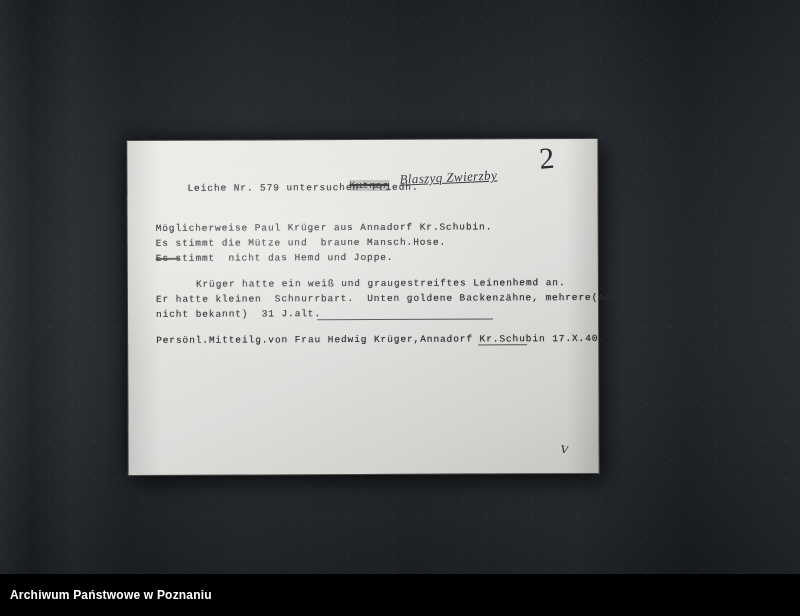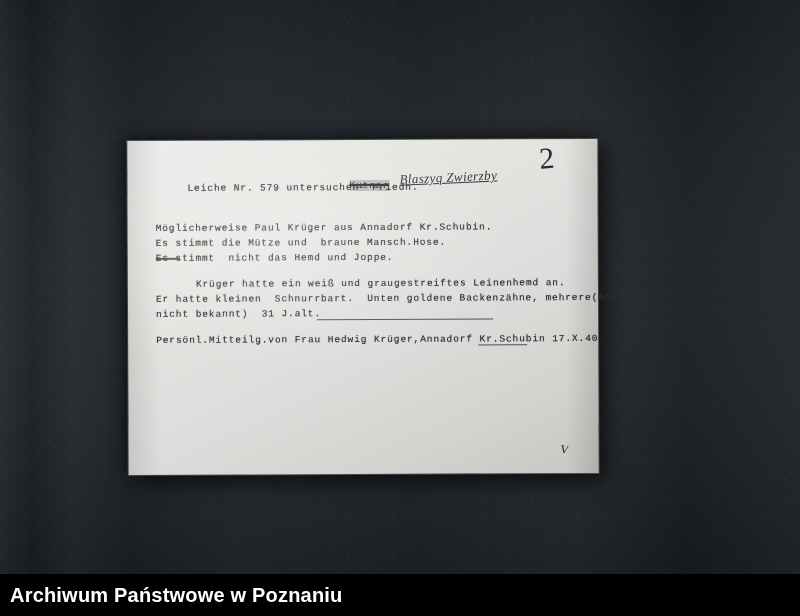--- a/index.html
+++ b/index.html
@@ -179,21 +179,21 @@
     bottom: 0;
     width: 800px;
     height: 42px;
     background: #000;
     display: flex;
     align-items: center;
   }
   .footer-text {
     color: #ffffff;
     font-family: "Liberation Sans", sans-serif;
-    font-size: 20px;
+    font-size: 12px;
     font-weight: 700;
     padding-left: 10px;
     letter-spacing: 0.2px;
   }
 </style>
 </head>
 <body>
 
 <div class="plate">
   <div class="grain"></div>

